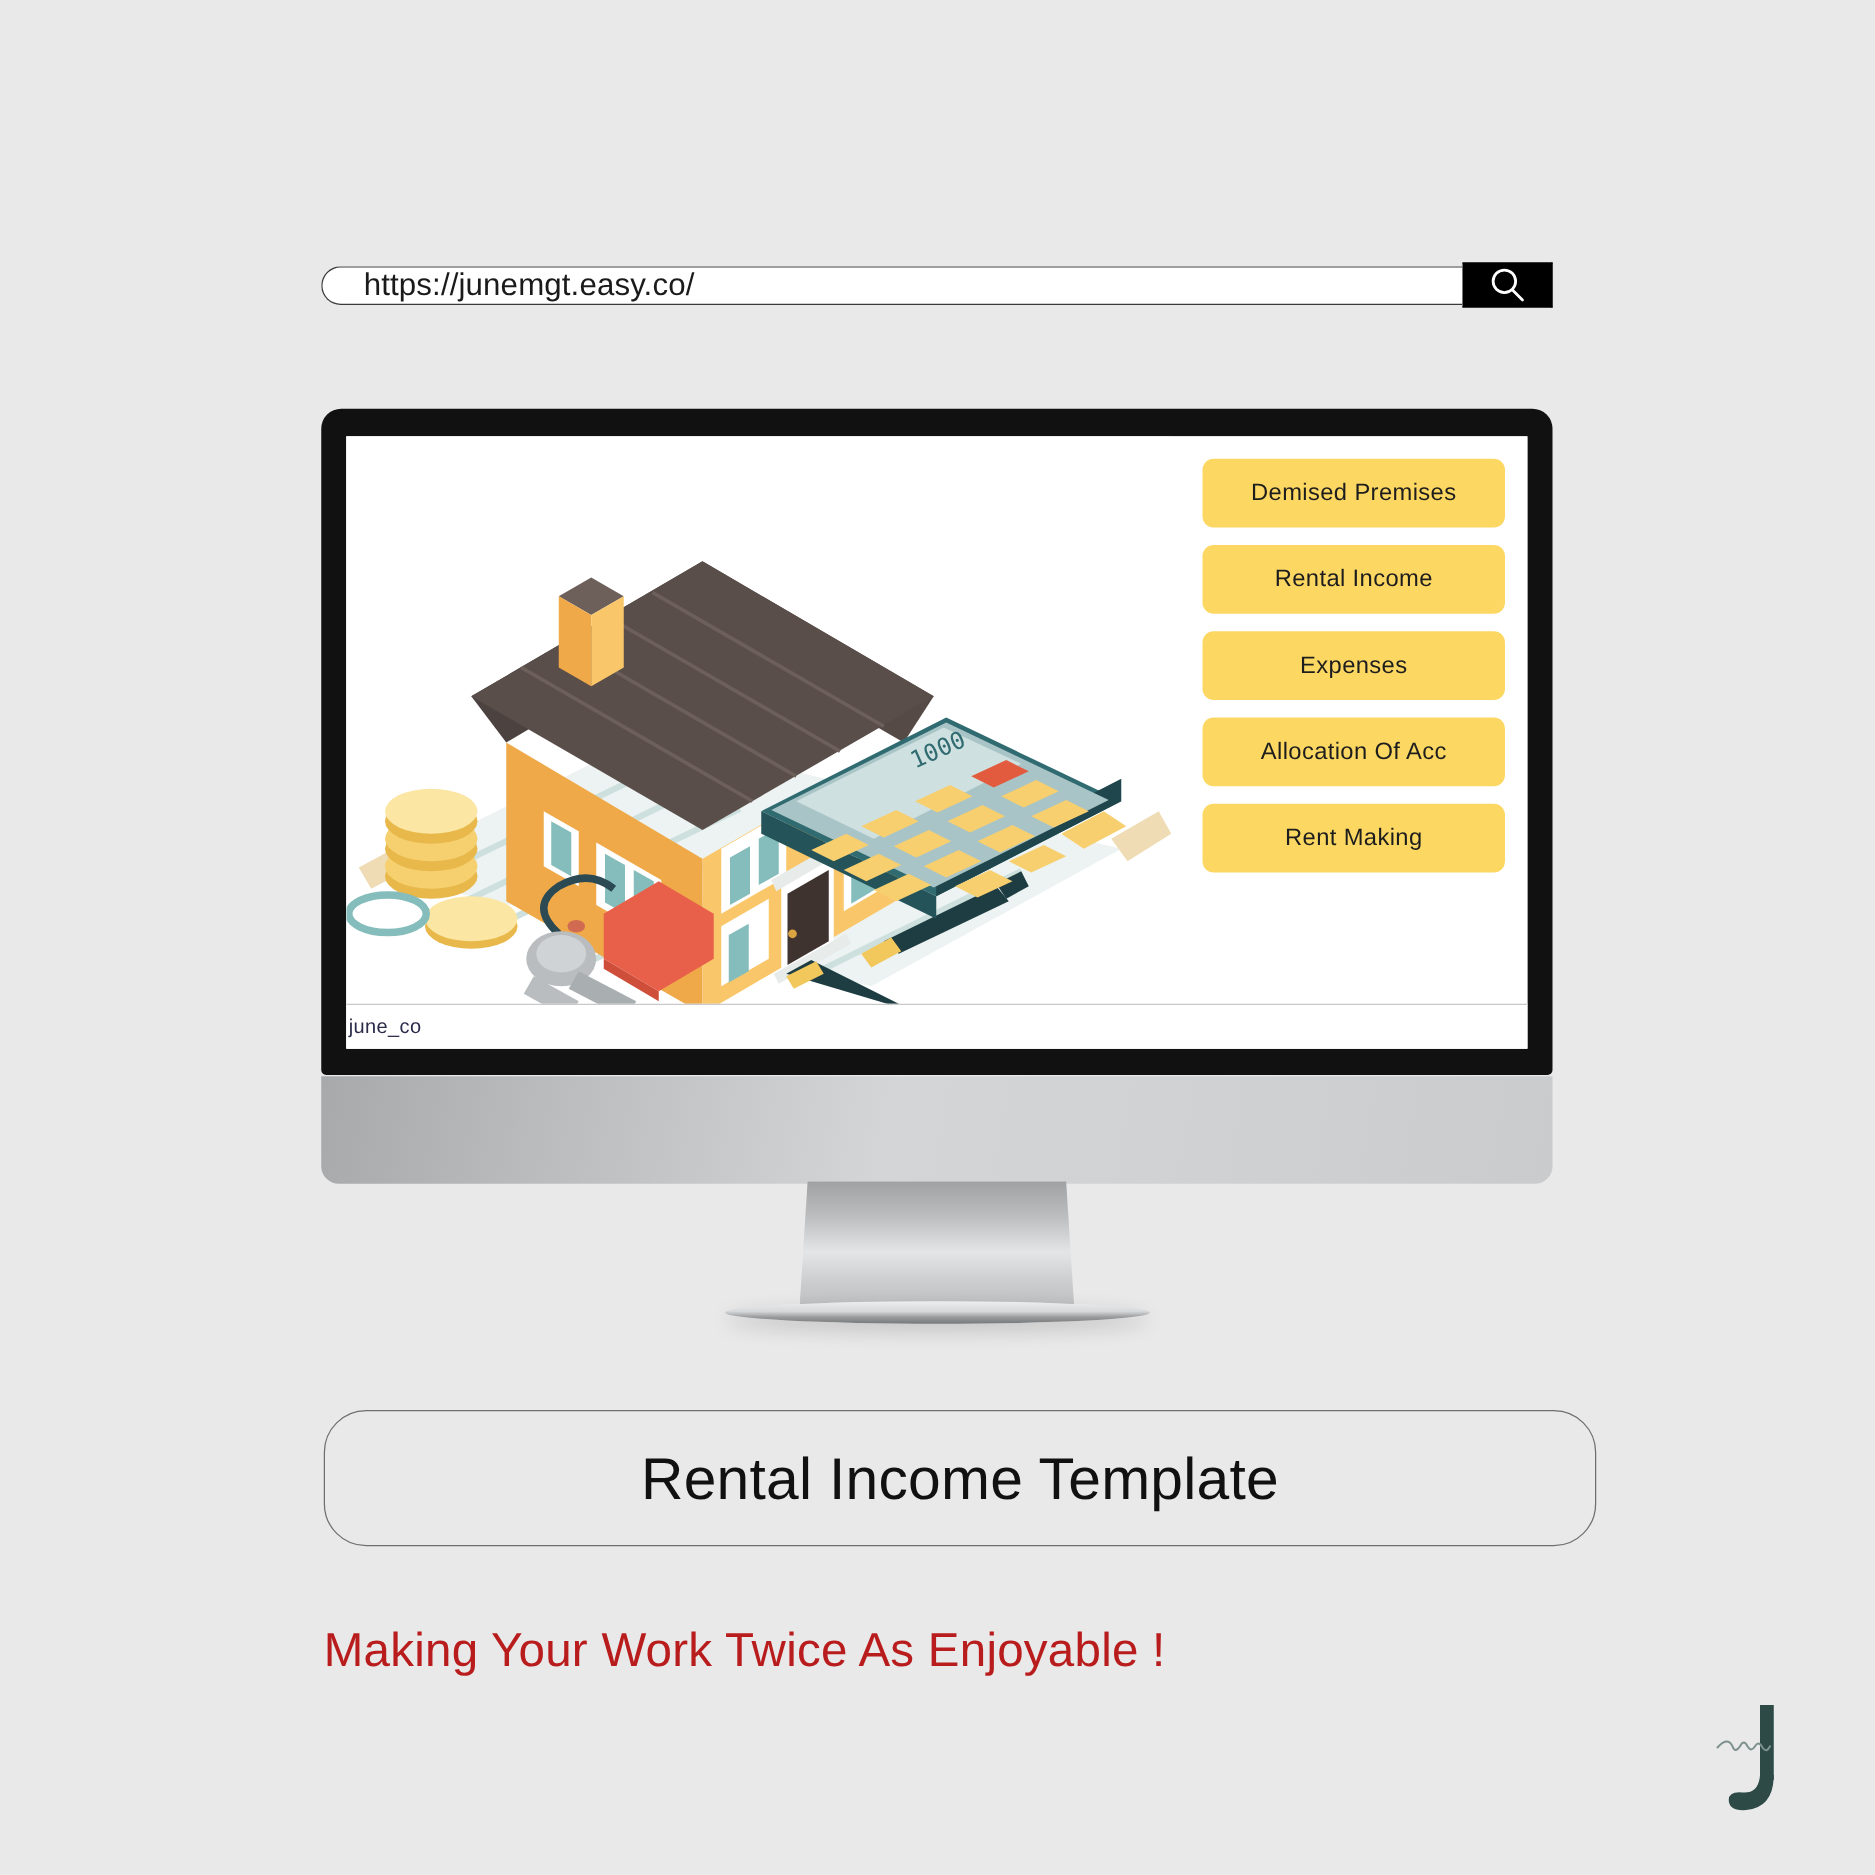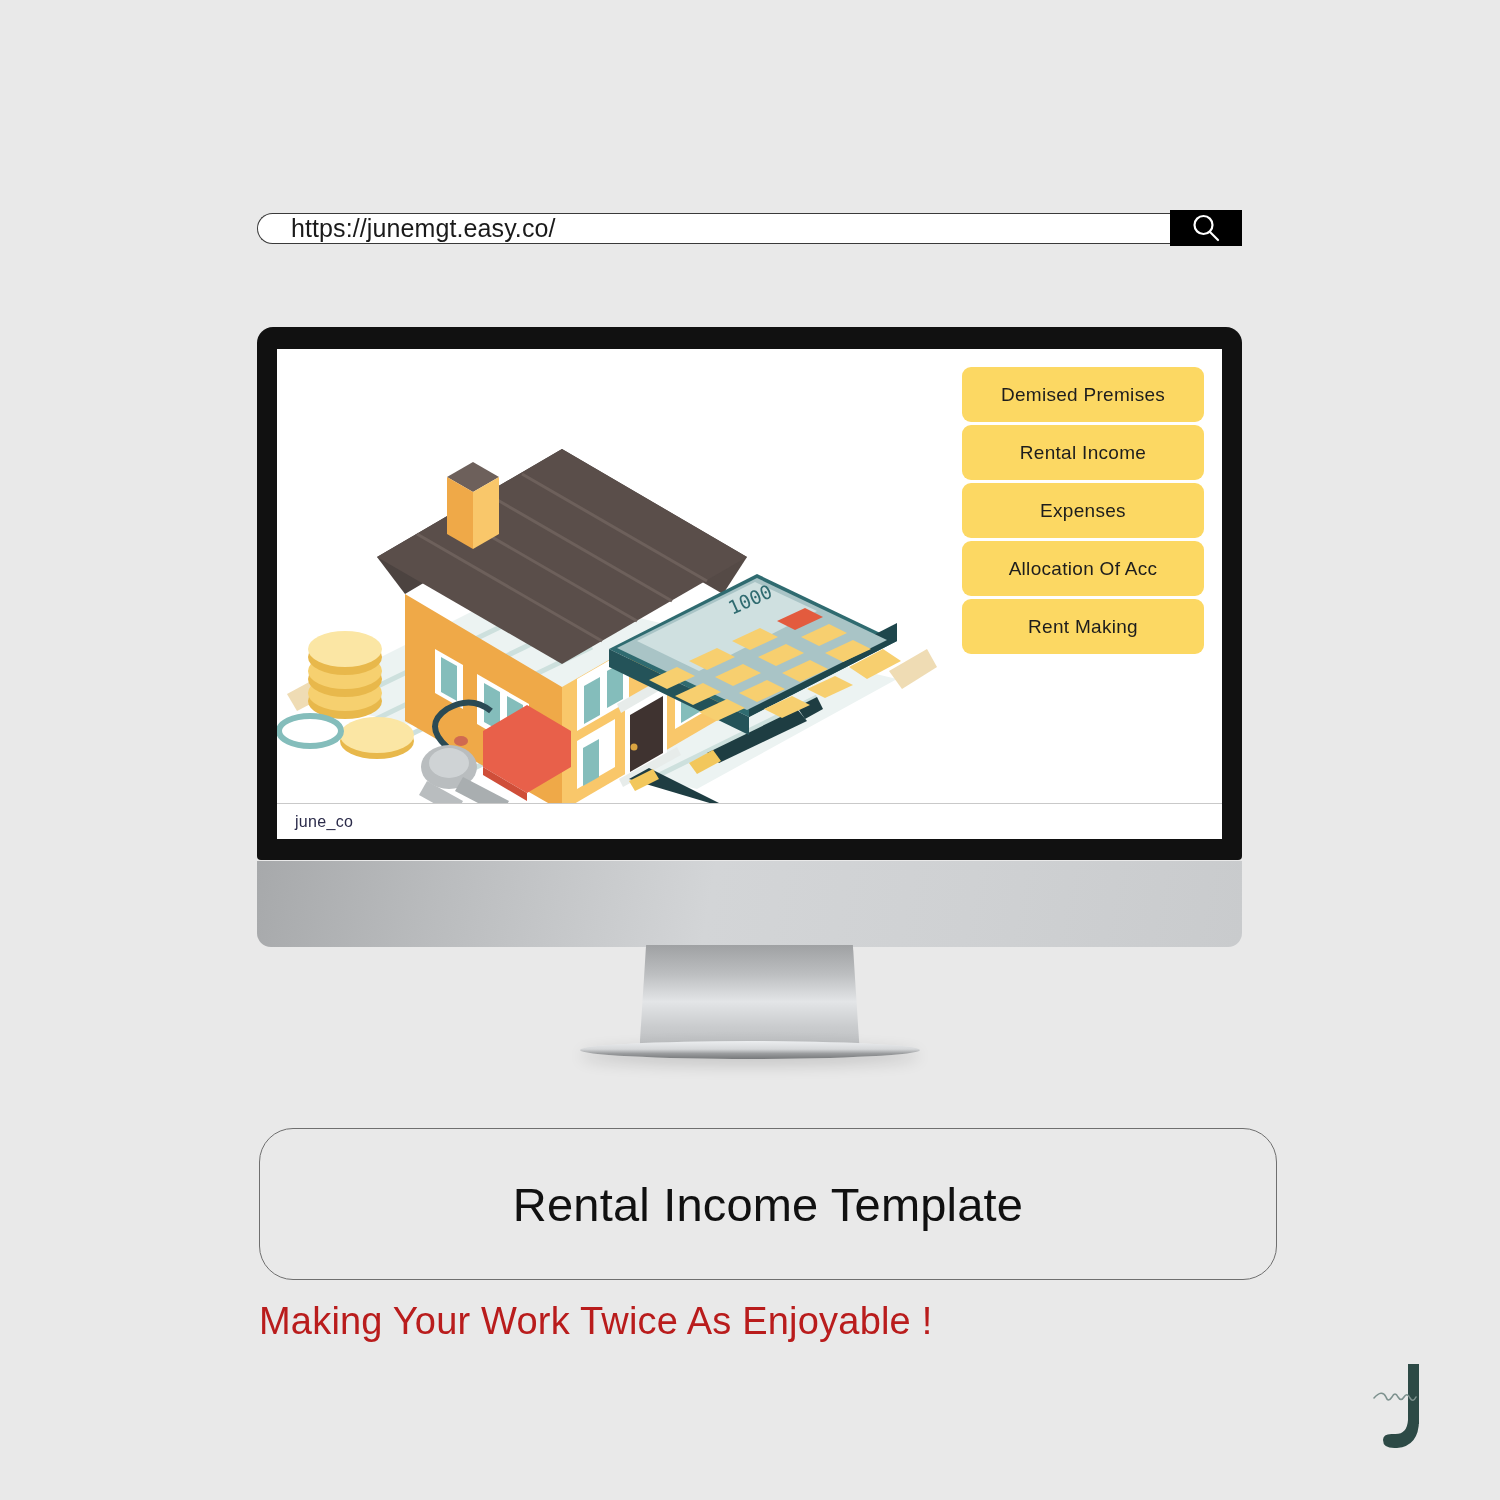--- a/index.html
+++ b/index.html
@@ -55,40 +55,40 @@
     width:340px;height:18px;border-radius:50%;
     background:linear-gradient(180deg,#eceef0 0%,#d6d8da 45%,#9a9c9e 70%,#76787a 100%);
     box-shadow:0 6px 16px rgba(0,0,0,.16);
   }
 
   
   .sheet{position:absolute;inset:0;background:#ffffff;}
   .sheet-body{position:absolute;left:0;top:0;right:0;height:455px;overflow:hidden;}
   .sheet-tabbar{
     position:absolute;left:0;bottom:0;right:0;height:35px;background:#ffffff;
-    border-top:1px solid #c9c9c9;display:flex;align-items:center;padding-left:18px;
+    border-top:1px solid #c9c9c9;display:flex;align-items:center;padding-left:2px;
   }
   .sheet-tab{font-size:16px;color:#2b2b4a;letter-spacing:.3px;}
 
   
   .illus{position:absolute;left:0;top:0;width:660px;height:455px;}
   .menu{
     position:absolute;right:18px;top:18px;width:242px;
-    display:flex;flex-direction:column;gap:3px;
+    display:flex;flex-direction:column;gap:14px;
   }
   .menu-btn{
     height:55px;border-radius:9px;background:#fcd863;
     display:flex;align-items:center;justify-content:center;
     color:#1d1d1d;font-size:19px;letter-spacing:.3px;
     font-family:"Liberation Sans", sans-serif;
   }
 
   
   .title-pill{
-    position:absolute;left:259px;top:1128px;width:1018px;height:152px;
+    position:absolute;left:259px;top:1128px;width:1018px;height:109px;
     border:1.2px solid #6f6f6f;border-radius:34px;
     display:flex;align-items:center;justify-content:center;box-sizing:border-box;
   }
   .title-text{font-size:47px;color:#111;letter-spacing:.2px;}
 
   
   .tagline{
     position:absolute;left:259px;top:1300px;
     font-size:38px;color:#b91c1c;letter-spacing:.2px;
   }

